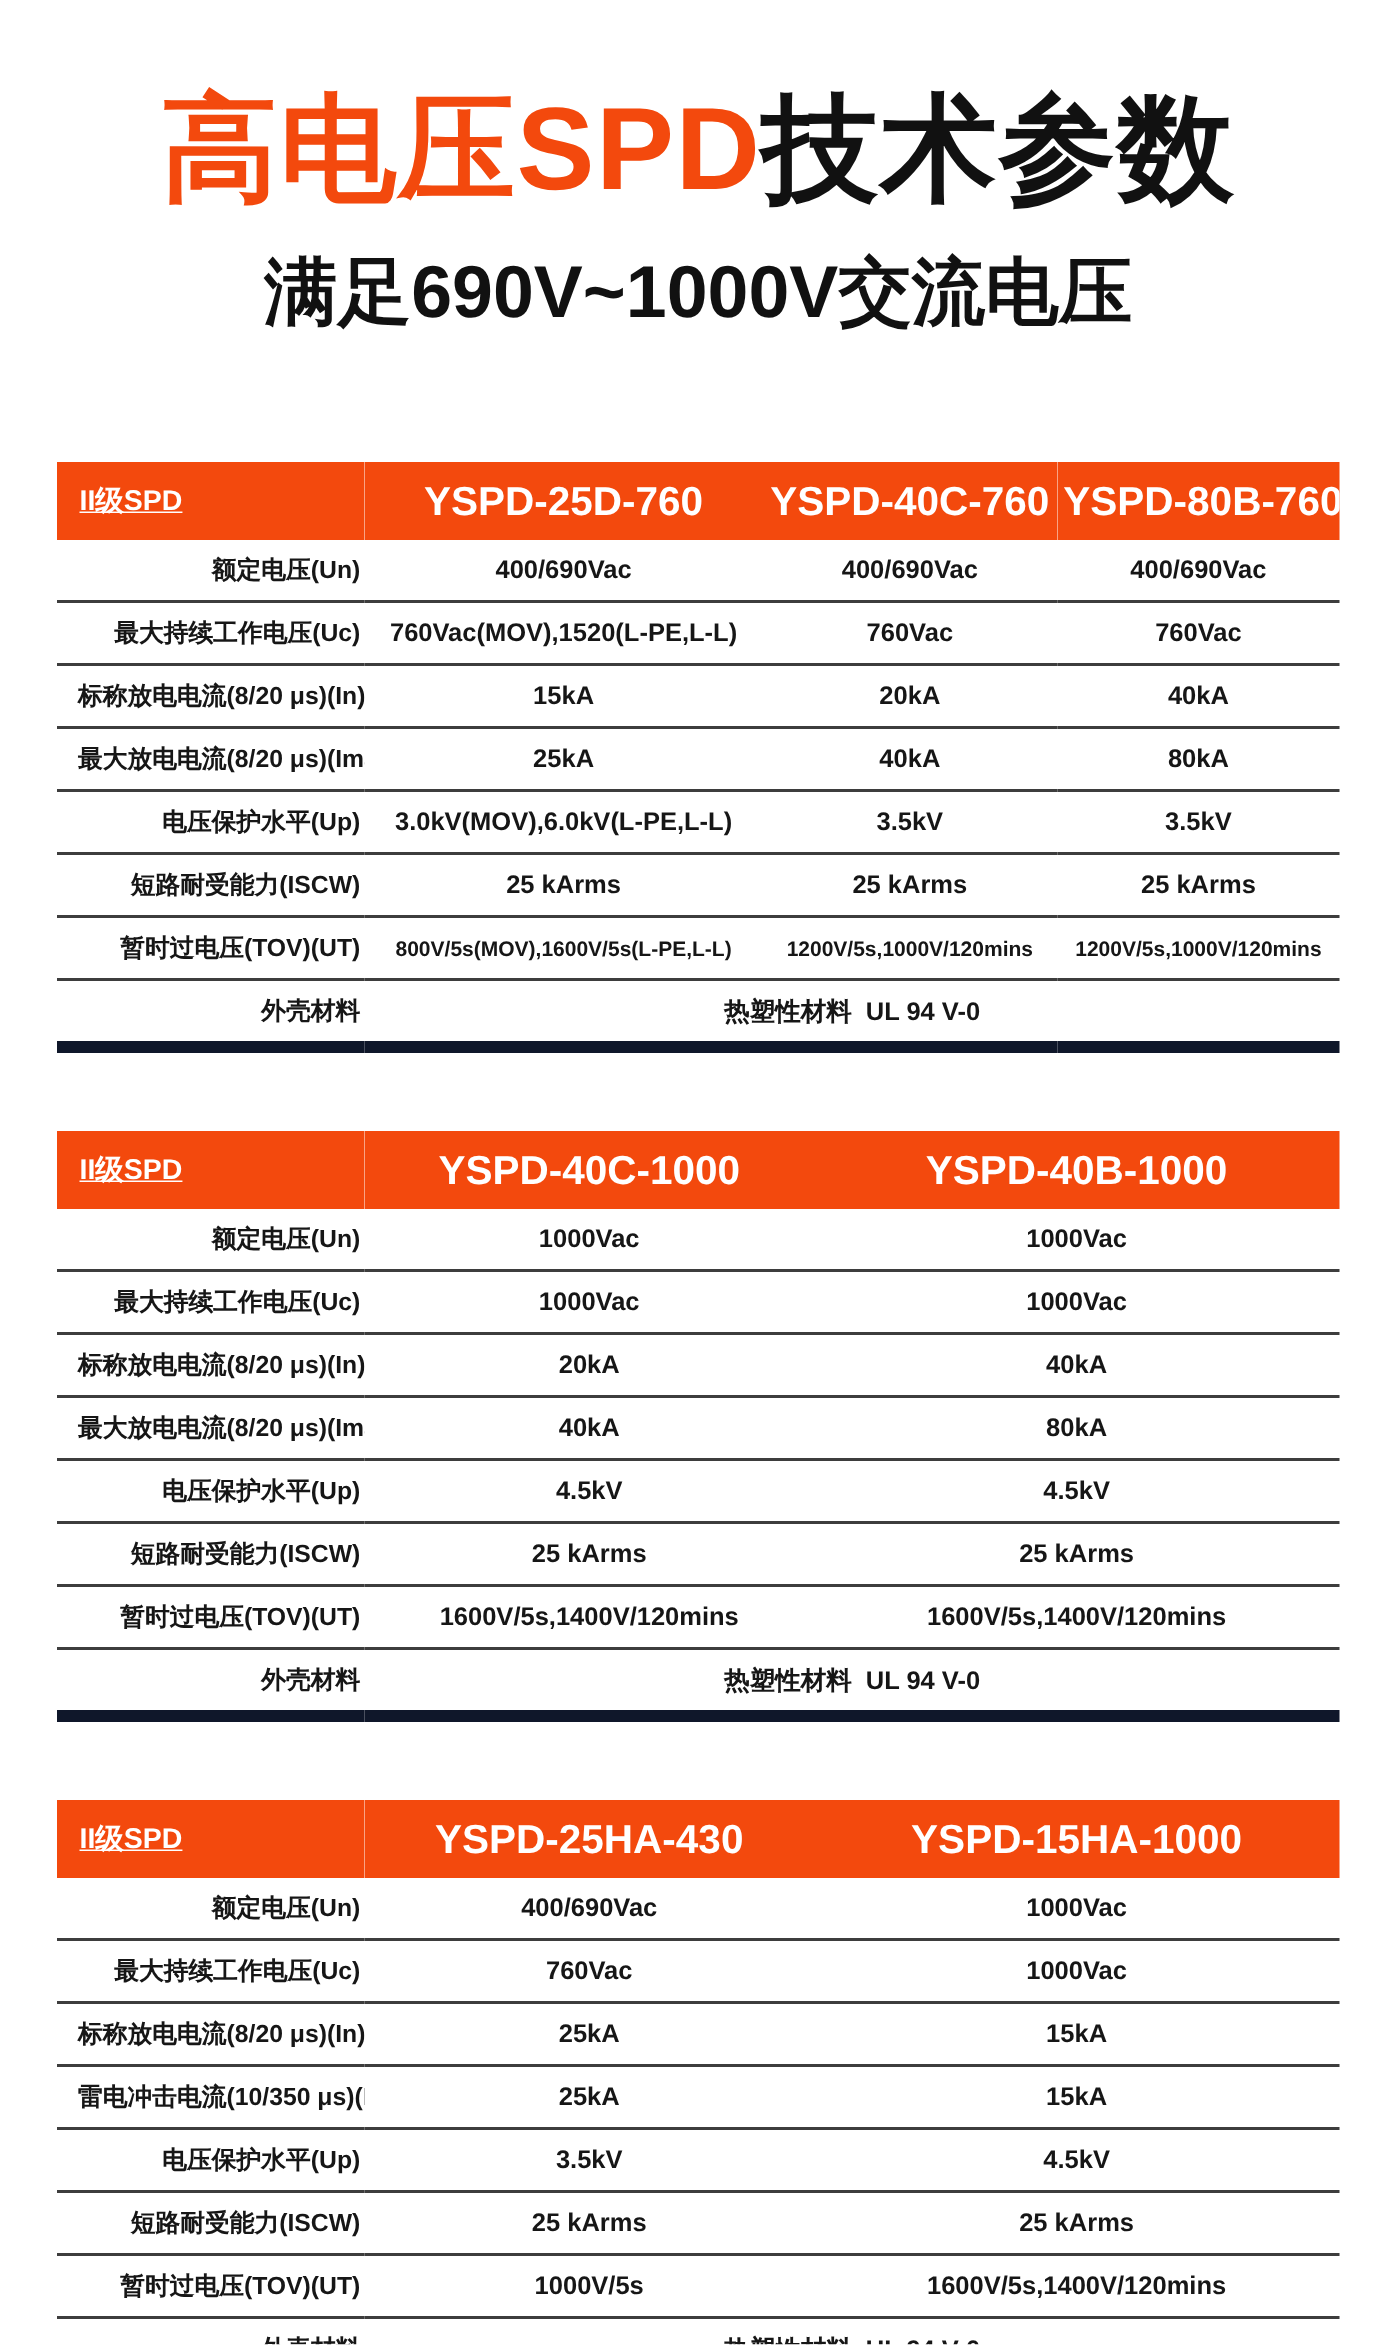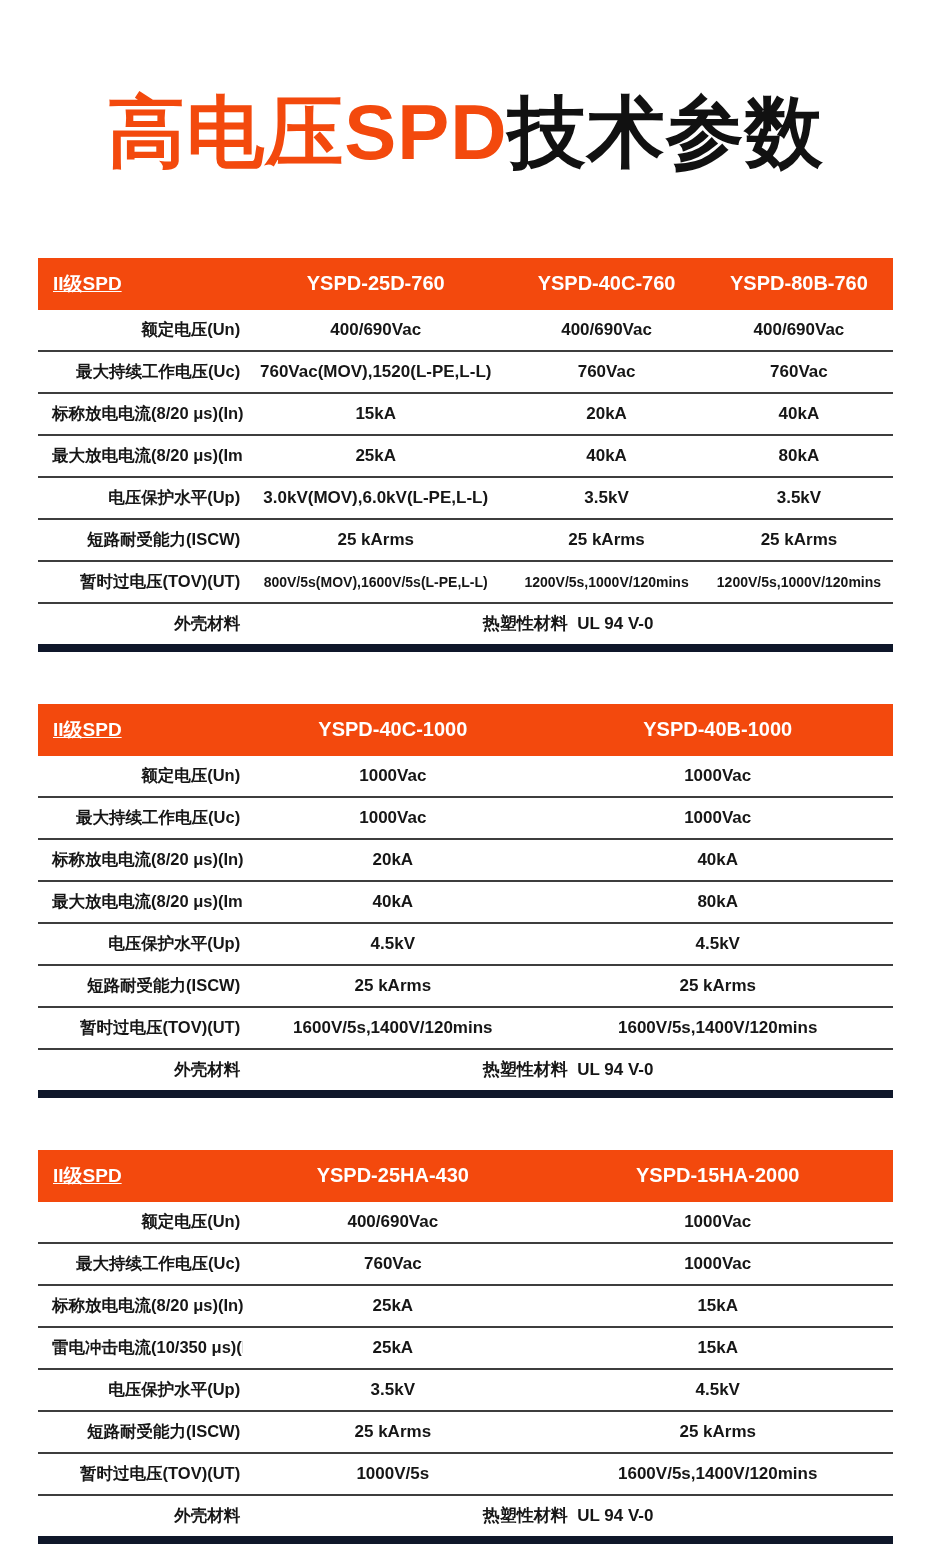--- a/index.html
+++ b/index.html
@@ -8,21 +8,21 @@
     background: #ffffff;
     font-family: "Liberation Sans", "DejaVu Sans", sans-serif;
   }
   .page {
     position: relative;
     width: 930px;
     height: 1563px;
     background: #ffffff;
     overflow: hidden;
     box-sizing: border-box;
-    padding: 91px 37px 0 38px;
+    padding: 58px 37px 0 38px;
   }
   .page-title {
     text-align: center;
     font-size: 78px;
     line-height: 1.06;
     font-weight: 900;
     color: #111111;
     letter-spacing: 1px;
     white-space: nowrap;
   }
@@ -44,21 +44,21 @@
   table.spec-table {
     width: 855px;
     border-collapse: collapse;
     table-layout: fixed;
     margin: 0 0 52px 0;
   }
   table.spec-table thead th {
     background: #F3490D;
     color: #ffffff;
     height: 52px;
-    font-size: 20px;
+    font-size: 27px;
     font-weight: 700;
     padding: 0 4px;
     white-space: nowrap;
     overflow: hidden;
   }
   table.spec-table thead th.category {
     text-align: left;
     padding-left: 15px;
     font-size: 19px;
     text-decoration: underline;
@@ -88,20 +88,21 @@
   }
   table.spec-table tbody td.merged {
     white-space: pre;
   }
 </style>
 </head>
 <body>
 
 <div class="page">
   <div class="page-title"><span class="hl">高电压SPD</span><span>技术参数</span></div>
+  <div class="page-subtitle">满足690V~1000V交流电压</div>
   <div class="tables-container" id="tables">
       <table class="spec-table">
         <colgroup>
           <col style="width: 24%;">
           <col style="width: 31%;">
           <col style="width: 23%;">
           <col style="width: 22%;">
         </colgroup>
         <thead>
           <tr>
@@ -218,21 +219,21 @@
       <table class="spec-table">
         <colgroup>
           <col style="width: 24%;">
           <col style="width: 35%;">
           <col style="width: 41%;">
         </colgroup>
         <thead>
           <tr>
             <th class="category">II级SPD</th>
             <th>YSPD-25HA-430</th>
-            <th>YSPD-15HA-2000</th>
+            <th>YSPD-15HA-1000</th>
           </tr>
         </thead>
         <tbody>
           <tr>
             <td class="row-label">额定电压(Un)</td>
             <td>400/690Vac</td>
             <td>1000Vac</td>
           </tr>
           <tr>
             <td class="row-label">最大持续工作电压(Uc)</td>

